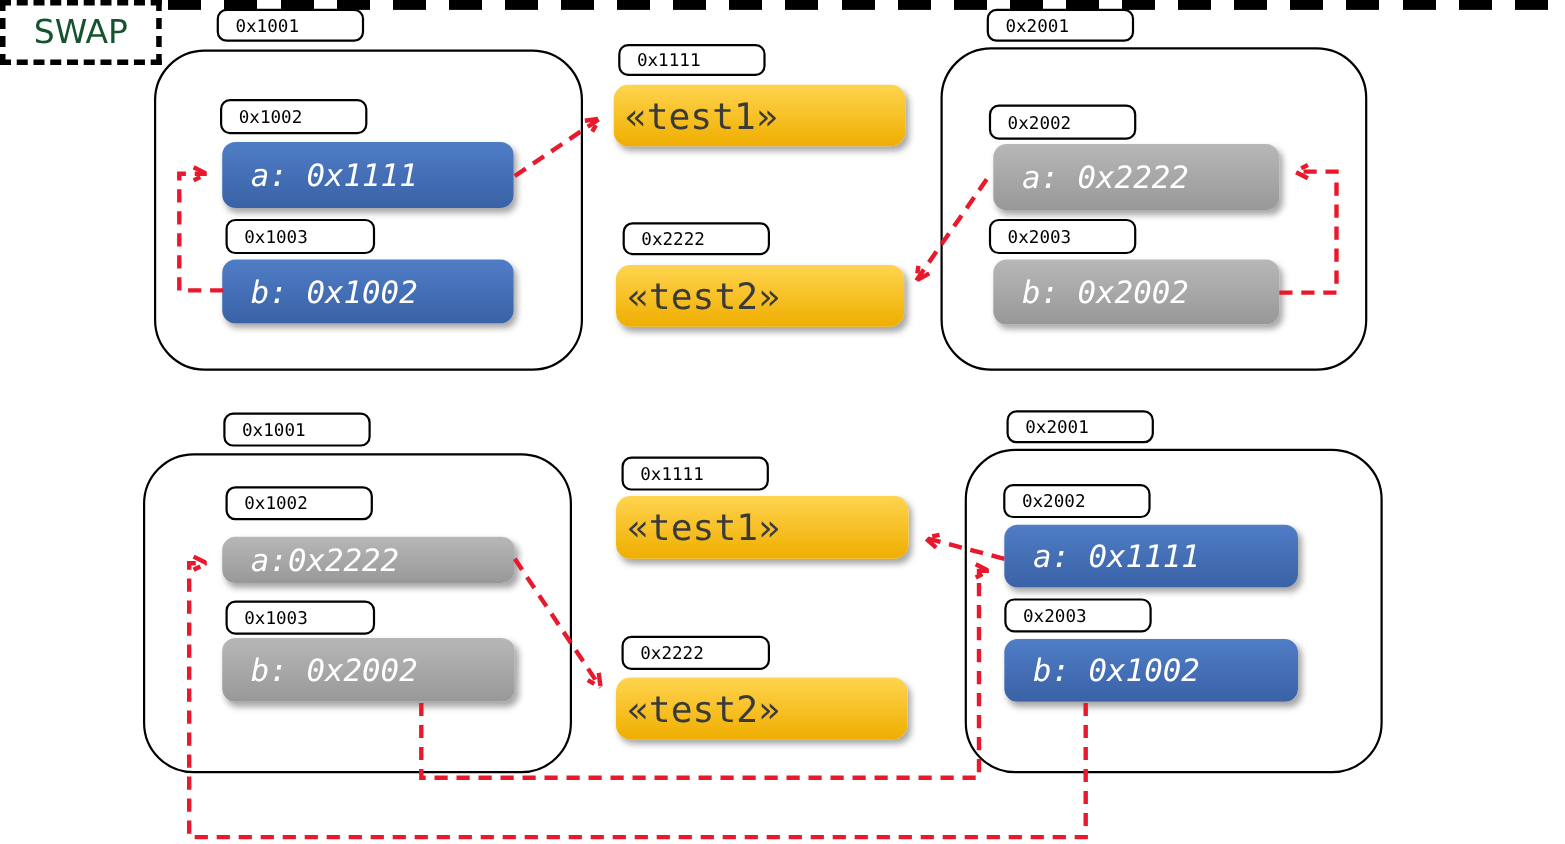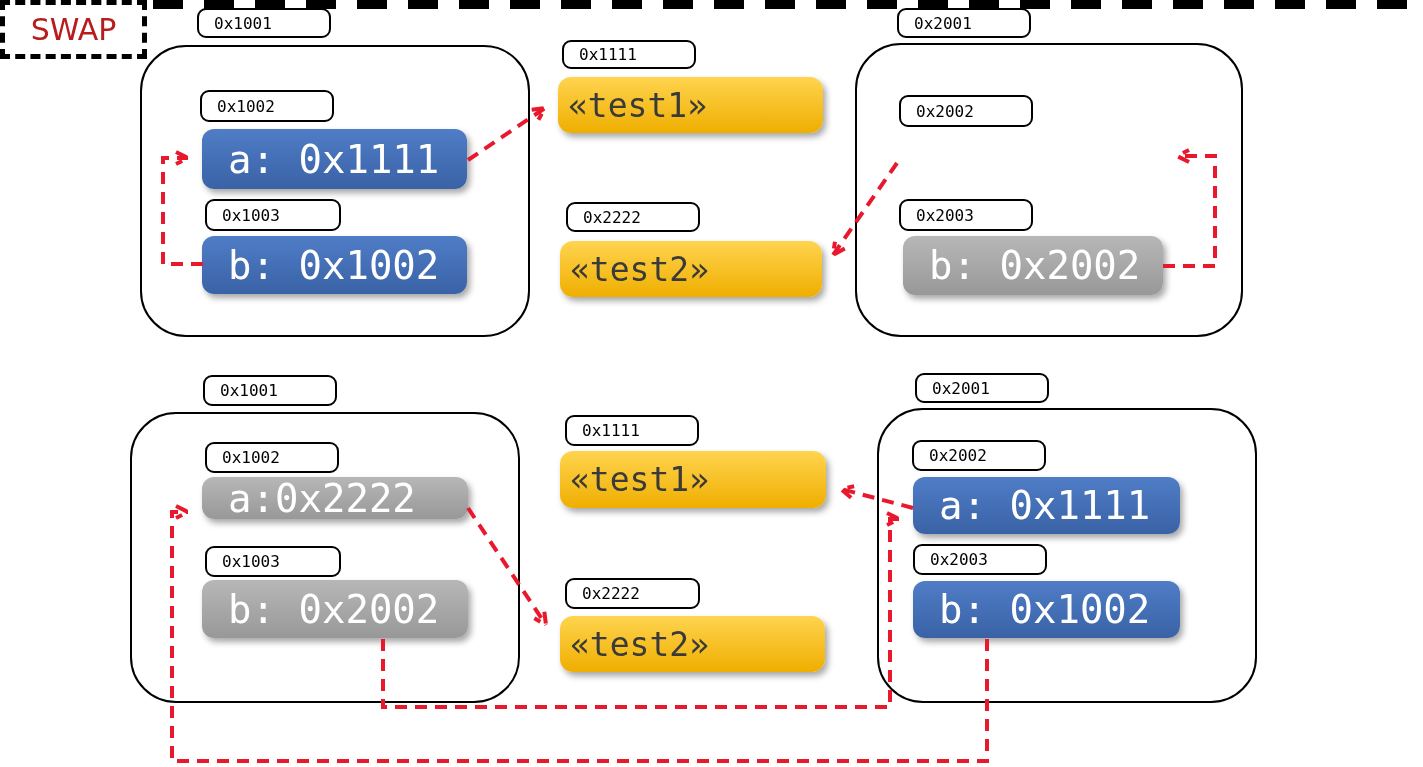--- a/index.html
+++ b/index.html
@@ -34,27 +34,28 @@
     font-size: 16px;
     color: #000;
     z-index: 3;
   }
 
   
   .var-box {
     position: absolute;
     border-radius: 12px;
     color: #fff;
-    font-size: 39px;
+    font-size: 28px;
     display: flex;
     align-items: center;
     padding-left: 26px;
     box-sizing: border-box;
     box-shadow: 3px 4px 6px rgba(0,0,0,0.35);
     z-index: 2;
+    font-style: italic;
   }
   .var-box.blue { background: linear-gradient(180deg, #4f7dc6 0%, #3a62a6 100%); }
   .var-box.gray { background: linear-gradient(180deg, #b7b7b7 0%, #989898 100%); }
 
   
   .heap-box {
     position: absolute;
     border-radius: 13px;
     background: linear-gradient(180deg, #ffd44f 0%, #efae00 100%);
     color: #3a3a3a;
@@ -80,21 +81,21 @@
     left: 614; top: 331;
     width: 147px; height: 59px;
     background: #fff;
     border: 5px dashed #000;
     box-sizing: border-box;
     display: flex;
     align-items: center;
     justify-content: center;
     font-family: "DejaVu Sans", sans-serif;
     font-size: 30px;
-    color: #b91c1c;
+    color: #14532d;
     z-index: 4;
   }
 
   
   svg.arrows {
     position: absolute;
     left: 0; top: 0;
     width: 1423px; height: 767px;
     z-index: 5;
     pointer-events: none;
@@ -123,21 +124,21 @@
   .tr-addr    { left:897px; top:8px;   width:134px; height:30px; }
   .tr-s0-addr { left:899px; top:95px;  width:134px; height:32px; }
   .tr-s0-box  { left:903px; top:131px; width:260px; height:60px; }
   .tr-s1-addr { left:899px; top:199px; width:134px; height:32px; }
   .tr-s1-box  { left:903px; top:236px; width:260px; height:59px; }
 
   
   .bl-frame   { left:130px; top:412px; width:390px; height:291px; }
   .bl-addr    { left:203px; top:375px; width:134px; height:31px; }
   .bl-s0-addr { left:205px; top:442px; width:134px; height:31px; }
-  .bl-s0-box  { left:202px; top:477px; width:266px; height:42px; }
+  .bl-s0-box  { left:202px; top:488px; width:266px; height:42px; }
   .bl-s1-addr { left:205px; top:546px; width:136px; height:31px; }
   .bl-s1-box  { left:202px; top:580px; width:266px; height:58px; }
 
   .b-h0-addr  { left:565px; top:415px; width:134px; height:31px; }
   .b-h0-box   { left:560px; top:451px; width:266px; height:57px; }
   .b-h1-addr  { left:565px; top:578px; width:135px; height:31px; }
   .b-h1-box   { left:560px; top:616px; width:265px; height:56px; }
 
   .br-frame   { left:877px; top:408px; width:380px; height:295px; }
   .br-addr    { left:915px; top:373px; width:134px; height:30px; }
@@ -159,20 +160,21 @@
   <div class="var-box blue tl-s1-box">b: 0x1002</div>
 
   <div class="addr-tag t-h0-addr">0x1111</div>
   <div class="heap-box t-h0-box">«test1»</div>
   <div class="addr-tag t-h1-addr">0x2222</div>
   <div class="heap-box t-h1-box">«test2»</div>
 
   <div class="frame tr-frame"></div>
   <div class="addr-tag tr-addr">0x2001</div>
   <div class="addr-tag tr-s0-addr">0x2002</div>
+  <div class="var-box gray tr-s0-box">a: 0x2222</div>
   <div class="addr-tag tr-s1-addr">0x2003</div>
   <div class="var-box gray tr-s1-box">b: 0x2002</div>
 
   <div class="divider-line"></div>
   <div class="swap-box">
     <span>SWAP</span>
   </div>
 
   <div class="frame bl-frame"></div>
   <div class="addr-tag bl-addr">0x1001</div>

